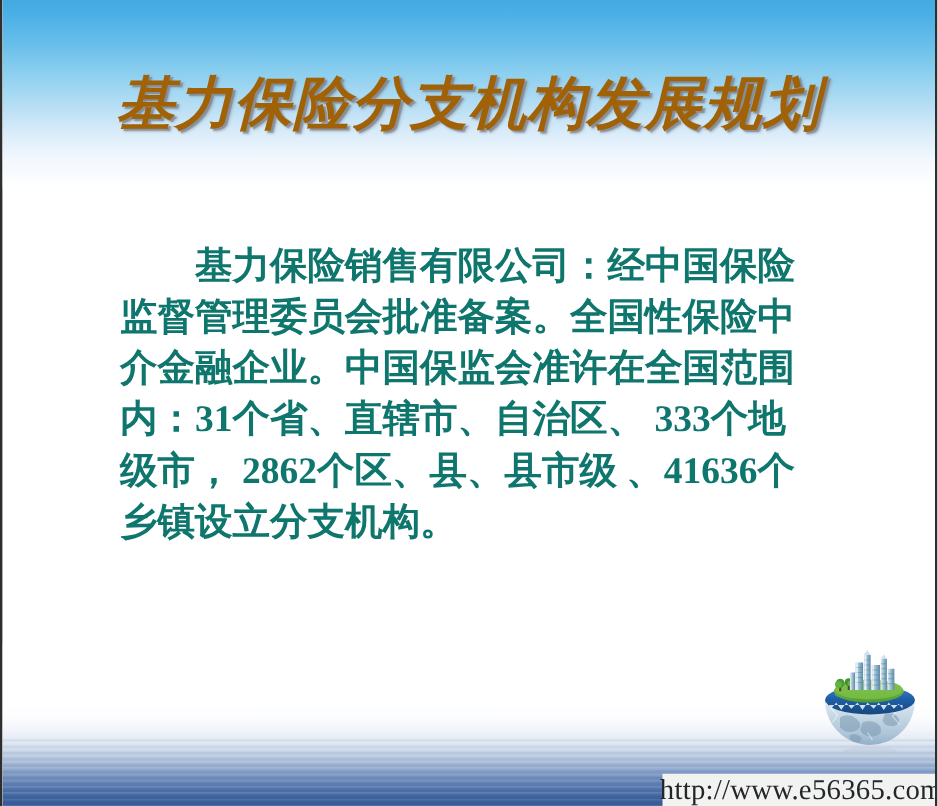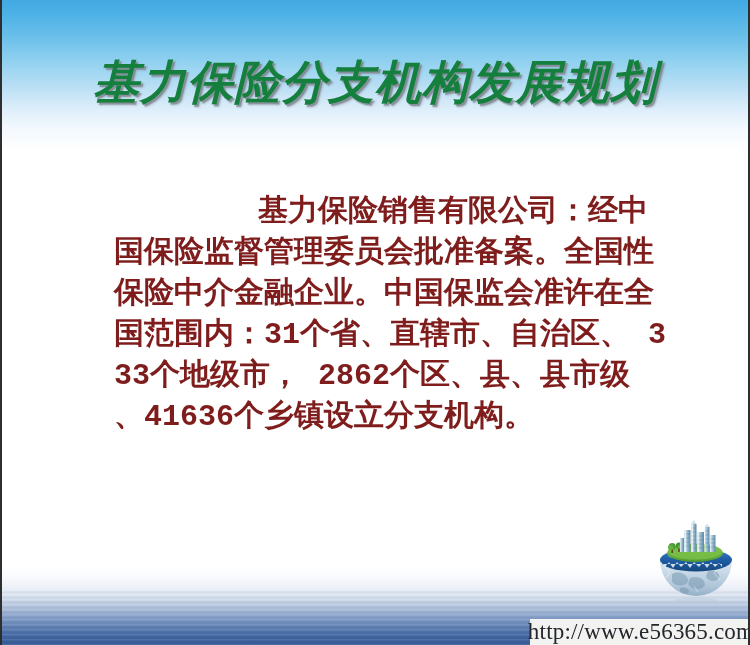--- a/index.html
+++ b/index.html
@@ -89,35 +89,35 @@
     position: absolute;
     left: 0;
     right: 0;
     top: 58px;
     text-align: center;
     font-family: "Liberation Serif", "DejaVu Serif", serif;
     font-size: 46px;
     font-weight: bold;
     font-style: italic;
     letter-spacing: 1px;
-    color: #15803d;
+    color: #a16207;
     text-shadow: 2px 2px 1px rgba(120,125,135,0.75),
                  3px 3px 2px rgba(150,155,165,0.45);
     white-space: nowrap;
     line-height: 1.1;
   }
 
   
   .body-text {
     position: absolute;
-    left: 112px;
+    left: 94px;
     top: 192px;
     width: 552px;
-    color: #7f1d1d;
-    font-family: Liberation Mono, monospace;
+    color: #0f766e;
+    font-family: Liberation Serif, serif;
     font-size: 30px;
     font-weight: bold;
     line-height: 41px;
     letter-spacing: 0px;
     white-space: pre-wrap;
     word-break: break-all;
   }
 
   
   .logo {

